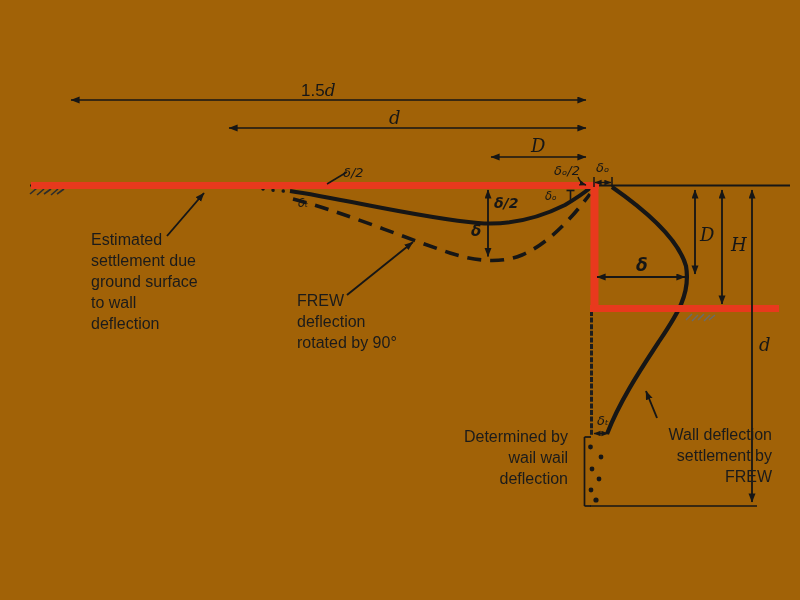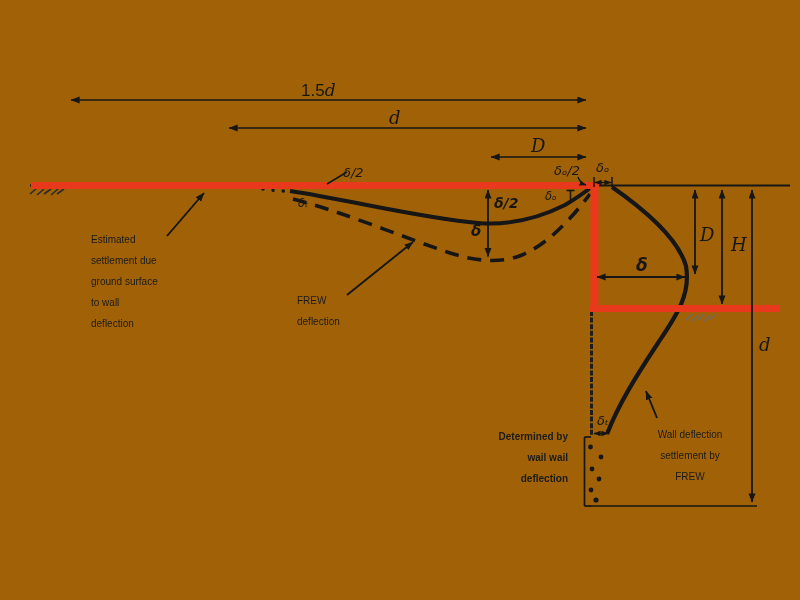--- a/index.html
+++ b/index.html
@@ -1,23 +1,23 @@
 <!DOCTYPE html>
 <html><head>
 <meta charset="utf-8">
 <style>
   html,body{margin:0;padding:0;background:#ffffff;}
   #stage{position:relative;width:800px;height:600px;background:#a16207;overflow:hidden;
          font-family:"Liberation Sans",sans-serif;}
   #fig{position:absolute;left:0;top:0;}
-  .ann{position:absolute;color:#1b1b1b;font-size:10px;line-height:21px;
+  .ann{position:absolute;color:#1b1b1b;font-size:16px;line-height:21px;
        font-family:"Liberation Sans",sans-serif;}
   .ann div{white-space:nowrap;}
   .ta-r{text-align:right;}
-  .ta-c{text-align:center;}
+  .ta-c{text-align:right;}
   text{fill:#161616;}
   .sym{font-family:"DejaVu Sans",sans-serif;font-style:italic;}
   .ser{font-family:"DejaVu Serif",serif;font-style:italic;}
   .s13{font-size:13px;} .s12{font-size:11.5px;} .s14{font-size:14px;}
   .s15{font-size:15px;} .s17{font-size:17px;} .s18{font-size:18px;}
   .bold{font-weight:bold;}
 </style>
 </head>
 <body>
 
@@ -138,23 +138,24 @@
     <div>Estimated</div>
     <div>settlement due</div>
     <div>ground surface</div>
     <div>to wall</div>
     <div>deflection</div>
   </div>
 
   <div class="ann" style="left:297px;top:290px;">
     <div>FREW</div>
     <div>deflection</div>
+    <div>rotated by 90°</div>
   </div>
 
-  <div class="ann ta-r" style="left:368px;top:426px;width:200px;font-weight:bold;">
+  <div class="ann ta-r" style="left:368px;top:426px;width:200px;">
     <div>Determined by</div>
     <div>wail wail</div>
     <div>deflection</div>
   </div>
 
   <div class="ann ta-c" style="left:608px;top:424px;width:164px;">
     <div>Wall deflection</div>
     <div>settlement by</div>
     <div>FREW</div>
   </div>

